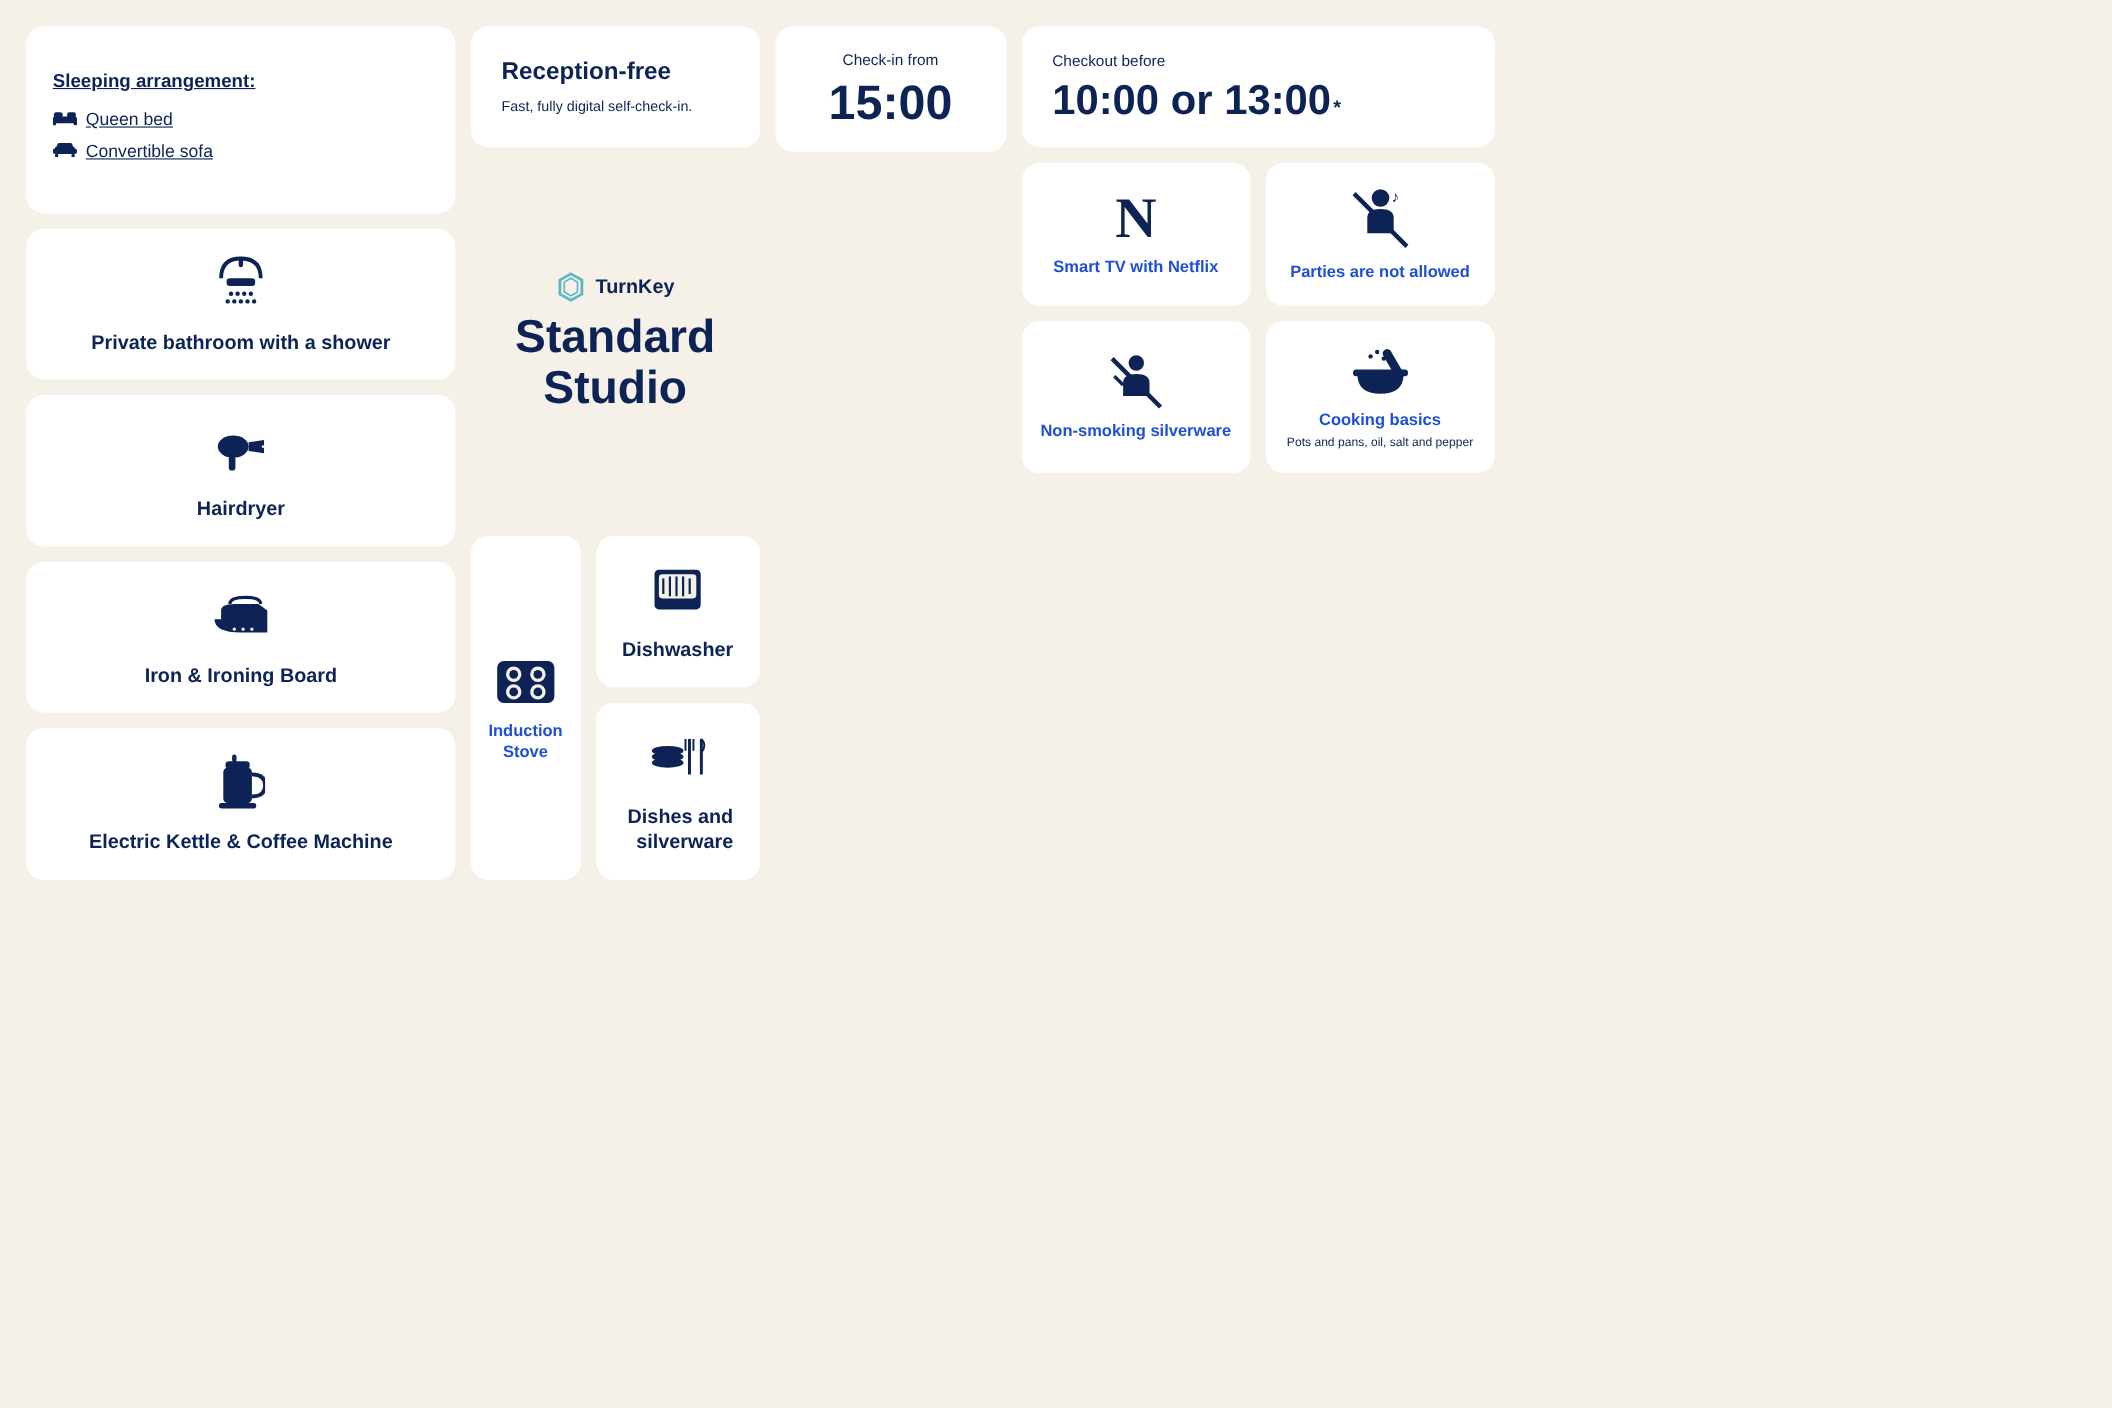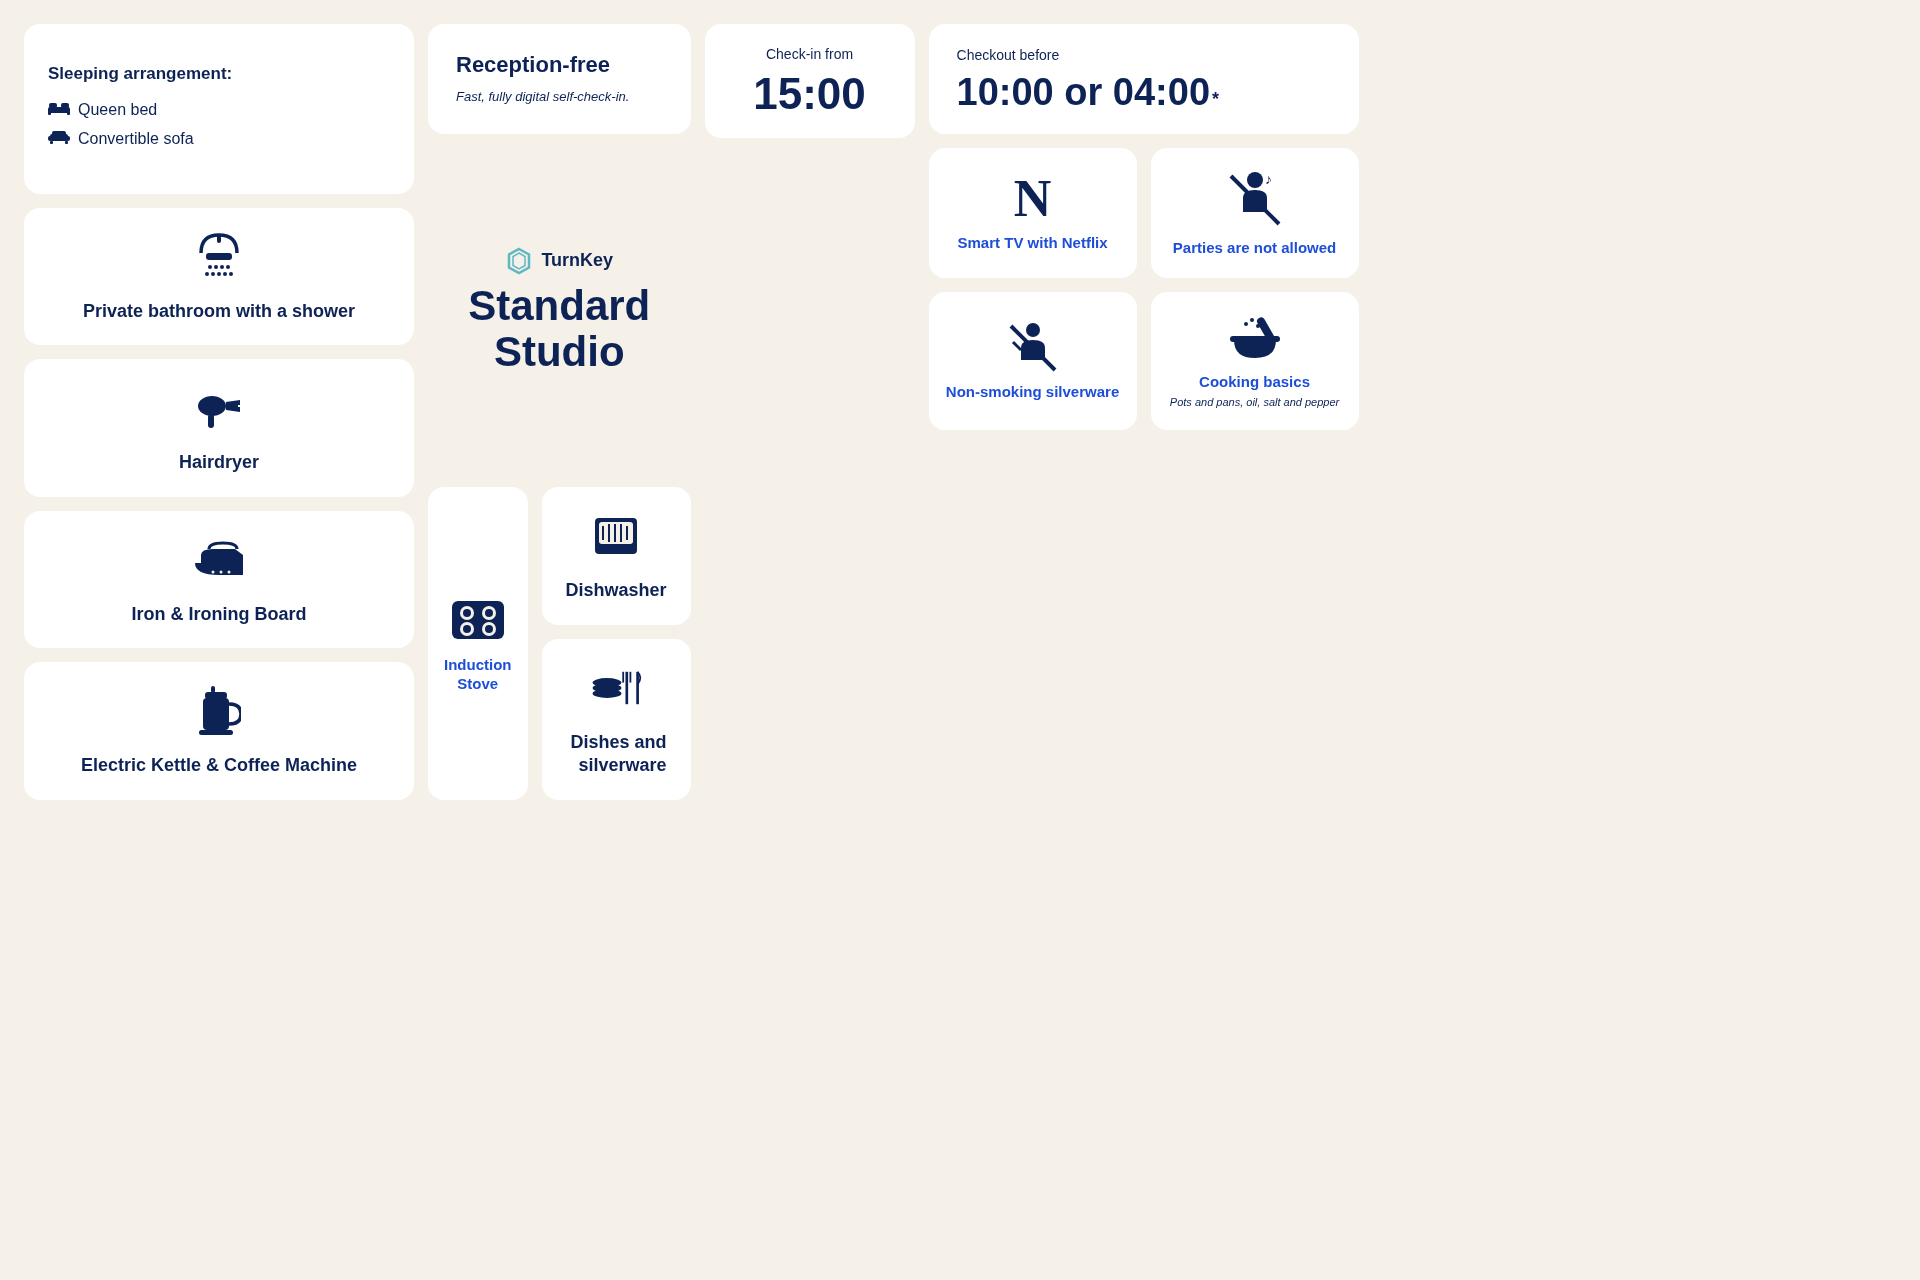--- a/index.html
+++ b/index.html
@@ -89,21 +89,20 @@
       color: #0d2356;
       line-height: 1.3;
     }
 
     .card-subtitle {
       font-size: 13px;
       color: #0d2356;
       font-weight: 400;
       margin-top: 4px;
       line-height: 1.4;
-      font-style: italic;
     }
 
     .card-big-time {
       font-size: 44px;
       font-weight: 800;
       color: #0d2356;
       line-height: 1;
       margin-top: 6px;
     }
 
@@ -218,21 +217,21 @@
     }
 
   </style>
 </head>
 <body>
 
 <div class="grid-outer">
 
   <div class="col1">
 
-    <div class="card" style="min-height:170px;">
+    <div class="card" style="min-height:170px;text-decoration:underline;">
       <div class="sleeping-title">Sleeping arrangement:</div>
       <ul class="sleeping-list">
         <li>
           <span>
             <svg width="22" height="16" viewBox="0 0 22 16" fill="#0d2356">
                 <rect x="0" y="8" width="22" height="6" rx="2"></rect>
                 <rect x="1" y="4" width="8" height="5" rx="2"></rect>
                 <rect x="13" y="4" width="8" height="5" rx="2"></rect>
                 <rect x="0" y="12" width="3" height="4" rx="1"></rect>
                 <rect x="19" y="12" width="3" height="4" rx="1"></rect>
@@ -428,21 +427,21 @@
       <div class="card-big-time">15:00</div>
     </div>
 
   </div>
 
   <div class="col4">
 
     <div class="card" style="min-height:110px; padding: 18px 28px;">
       <div class="card-label">Checkout before</div>
       <div style="display:flex;align-items:baseline;gap:2px;">
-        <div class="card-big-time" style="font-size:38px;">10:00 or 04:00</div>
+        <div class="card-big-time" style="font-size:38px;">10:00 or 13:00</div>
         <sup style="font-size:18px;font-weight:700;color:#0d2356;">*</sup>
       </div>
     </div>
 
     <div class="col4-top">
 
       <div class="card icon-center">
         <span class="netflix-n">N</span>
         <div class="icon-center-text">Smart TV with Netflix</div>
       </div>

